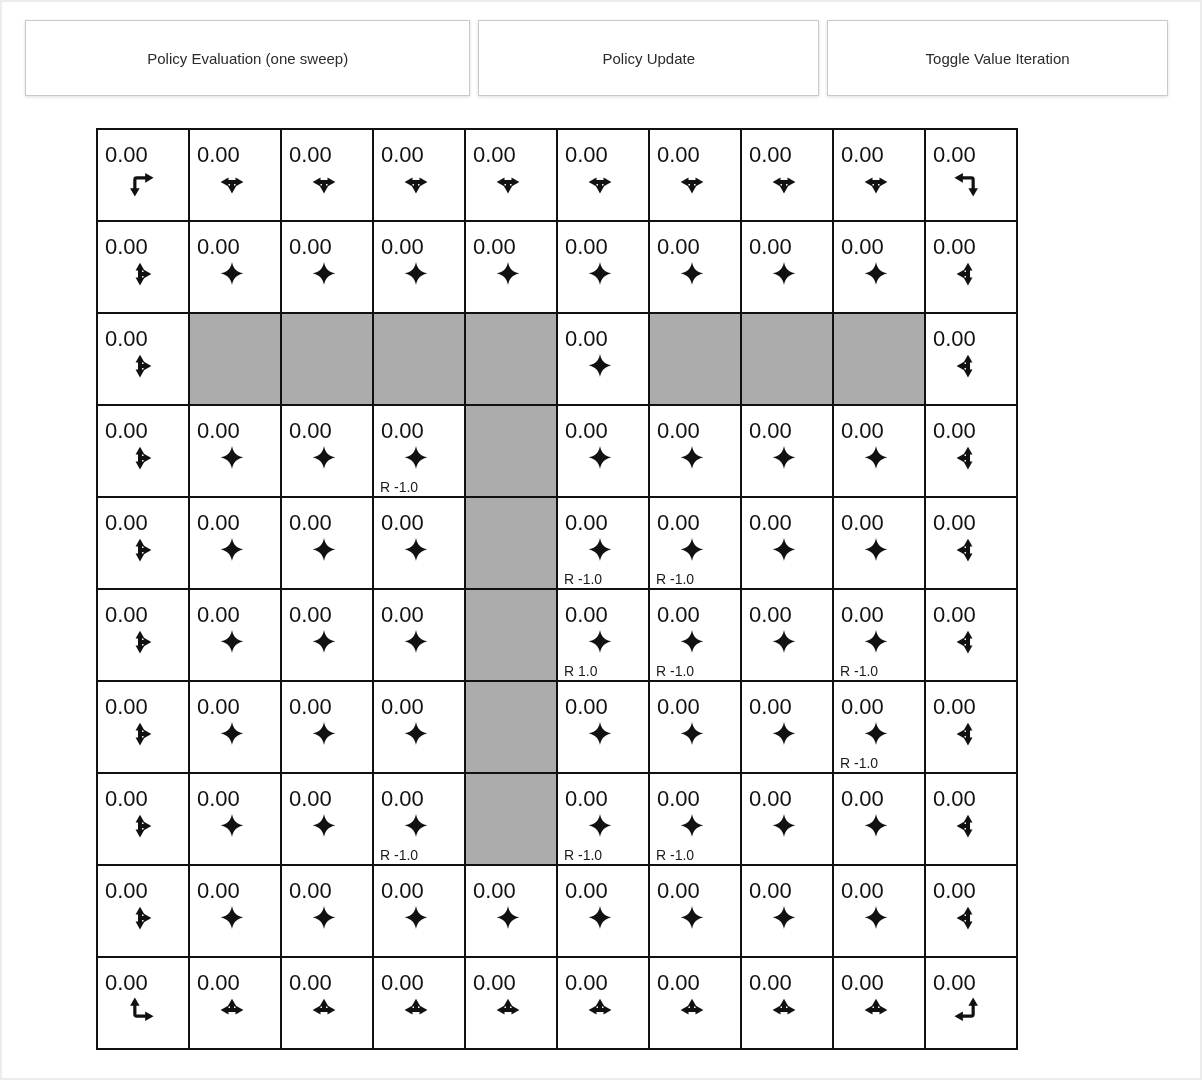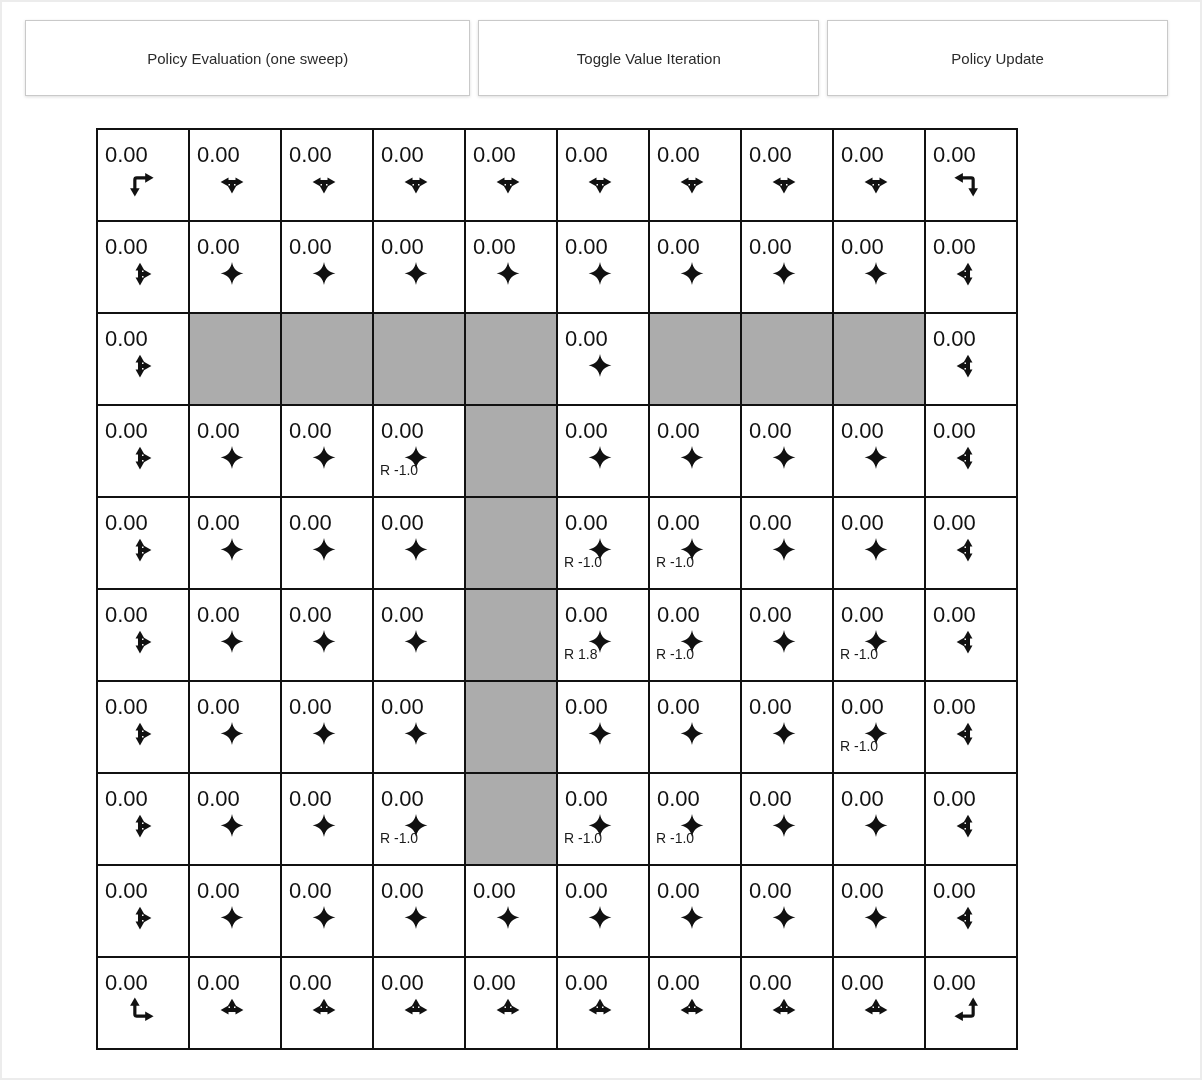--- a/index.html
+++ b/index.html
@@ -62,36 +62,36 @@
   }
   .cell .arrow {
     position: absolute;
     top: 38px; left: 47%;
     transform: translateX(-50%);
     color: #111;
   }
   .cell .arrow svg { display: block; }
   .cell .reward {
     position: absolute;
-    bottom: 19px; left: 6px;
+    bottom: 2px; left: 6px;
     font-size: 14px;
     line-height: 1;
     color: #1a1a1a;
     white-space: nowrap;
   }
 </style>
 </head>
 <body>
 
 <div class="page-frame"></div>
 
 <div class="toolbar">
   <button class="btn wide">Policy Evaluation (one sweep)</button>
+  <button class="btn">Policy Update</button>
   <button class="btn">Toggle Value Iteration</button>
-  <button class="btn">Policy Update</button>
 </div>
 
 <div class="grid-wrap">
   <div class="grid">
       <div class="cell">
         <span class="val">0.00</span>
         <span class="arrow">
           <svg width="30" height="30" viewBox="0 0 32 32" fill="currentColor" xmlns="http://www.w3.org/2000/svg">
             <path d="M10.5 24.5 L10.5 12.5 Q10.5 10.5 12.5 10.5 L24.5 10.5" fill="none" stroke="currentColor" stroke-width="3.4"></path>
             <polygon points="10.5,30.5 5.4,21.5 15.6,21.5"></polygon>
@@ -551,21 +551,21 @@
         </span>
       </div>
       <div class="cell wall"></div>
       <div class="cell">
         <span class="val">0.00</span>
         <span class="arrow">
           <svg width="27" height="27" viewBox="0 0 32 32" fill="currentColor" xmlns="http://www.w3.org/2000/svg">
             <path d="M16 2.5 C17.6 10.6 21.4 14.4 29.5 16 C21.4 17.6 17.6 21.4 16 29.5 C14.4 21.4 10.6 17.6 2.5 16 C10.6 14.4 14.4 10.6 16 2.5 Z"></path>
           </svg>
         </span>
-        <span class="reward">R 1.8</span>
+        <span class="reward">R 1.0</span>
       </div>
       <div class="cell">
         <span class="val">0.00</span>
         <span class="arrow">
           <svg width="27" height="27" viewBox="0 0 32 32" fill="currentColor" xmlns="http://www.w3.org/2000/svg">
             <path d="M16 2.5 C17.6 10.6 21.4 14.4 29.5 16 C21.4 17.6 17.6 21.4 16 29.5 C14.4 21.4 10.6 17.6 2.5 16 C10.6 14.4 14.4 10.6 16 2.5 Z"></path>
           </svg>
         </span>
         <span class="reward">R -1.0</span>
       </div>

